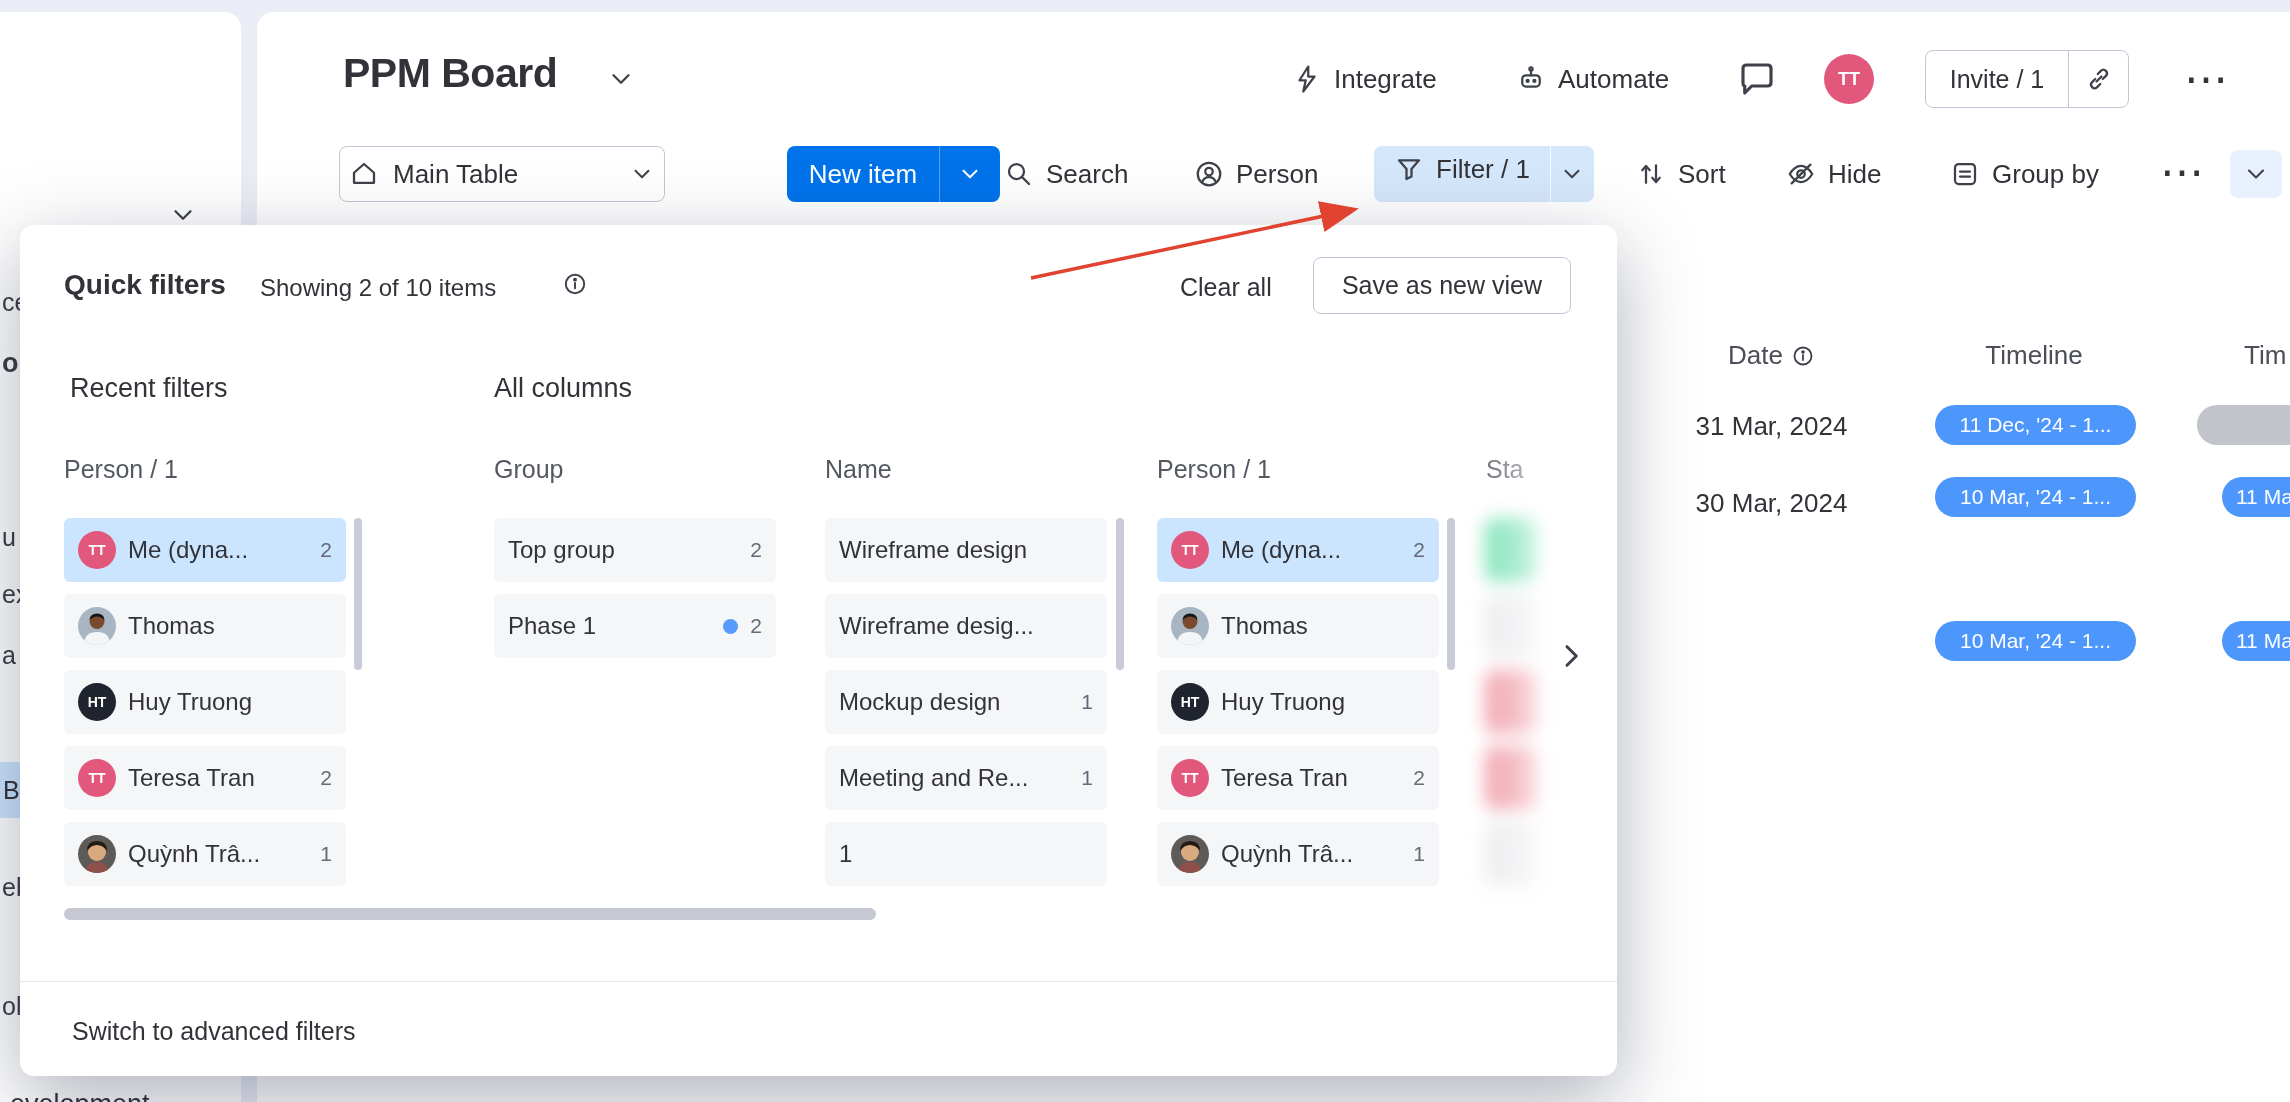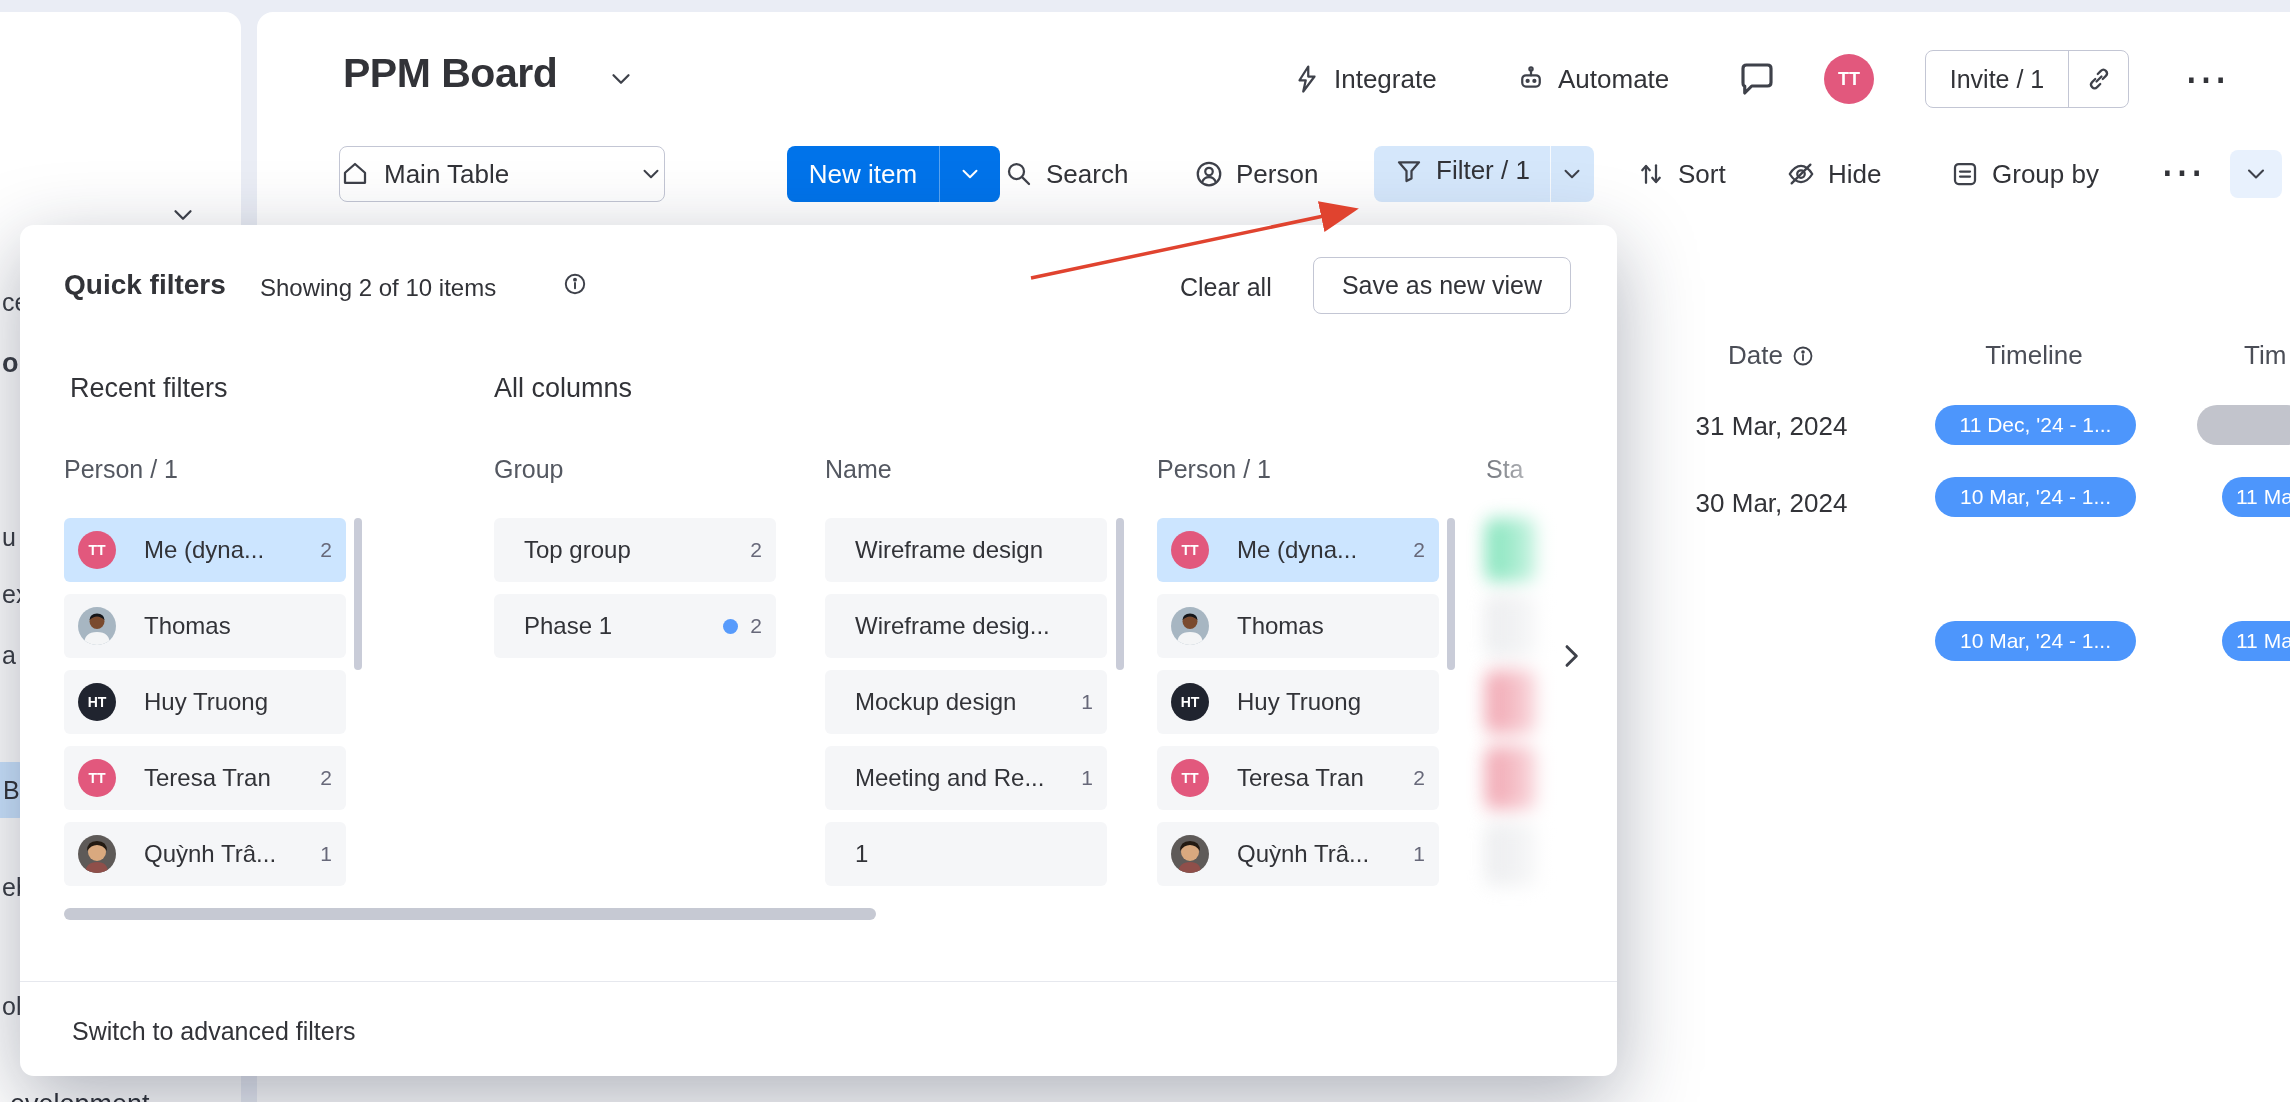--- a/index.html
+++ b/index.html
@@ -39,34 +39,34 @@
                 background:#e2587d; color:#fff; font-size:18px; font-weight:700;
                 display:flex; align-items:center; justify-content:center; z-index:10; }
   .invite-group { left:1925px; top:50px; width:204px; height:58px; border:1px solid #c3c6d4;
                   border-radius:8px; display:flex; z-index:10; background:#fff; }
   .invite-label { flex:1; display:flex; align-items:center; justify-content:center; font-size:25px; }
   .invite-link  { width:60px; display:flex; align-items:center; justify-content:center; border-left:1px solid #c3c6d4; }
   .hdr-more { left:2184px; top:52px; font-size:44px; color:#323338; z-index:10; line-height:54px; }
 
   
   .view-select { left:339px; top:146px; width:326px; height:56px; border:1px solid #c3c6d4;
-                 border-radius:8px; display:flex; align-items:center; padding:0 0; gap:14px;
+                 border-radius:8px; display:flex; align-items:center; padding:0 9px; gap:14px;
                  font-size:26px; z-index:10; background:#fff; }
   .view-select .spacer { flex:1; }
   .new-item-group { left:751px; top:146px; height:56px; display:flex; z-index:10;padding-left:36px; }
   .new-item-main { width:152px; background:#0073ea; color:#fff; border-radius:8px 0 0 8px;
                    display:flex; align-items:center; justify-content:center; font-size:26px; }
   .new-item-arrow { width:61px; background:#0073ea; border-radius:0 8px 8px 0;
                     border-left:1px solid rgba(255,255,255,0.35);
                     display:flex; align-items:center; justify-content:center; }
   .tool-btn { top:146px; height:56px; display:flex; align-items:center; gap:12px;
               padding:0 14px; font-size:26px; border-radius:8px; z-index:10; }
   .filter-group { left:1374px; top:146px; height:56px; background:#d5e7fb; border-radius:8px;
                   display:flex; align-items:center; z-index:10; }
-  .filter-main { display:flex; align-items:flex-end; gap:12px; padding:16px 20px; font-size:26px; height:100%; }
+  .filter-main { display:flex; align-items:flex-start; gap:12px; padding:8px 20px; font-size:26px; height:100%; }
   .filter-arrow { width:44px; height:100%; display:flex; align-items:center; justify-content:center;
                   border-left:1px solid rgba(255,255,255,0.8); }
   .tool-more { left:2160px; top:144px; font-size:44px; color:#323338; z-index:10; line-height:56px; }
   .tool-collapse { left:2230px; top:150px; width:52px; height:48px; background:#e8f1fd;
                    border-radius:8px; display:flex; align-items:center; justify-content:center; z-index:10; }
 
   
   .grid { z-index:8; }
   .hline { position:absolute; height:1px; background:#d0d4e4; }
   .vline { position:absolute; width:1px; background:#d0d4e4; }
@@ -90,21 +90,21 @@
   .qf-clear { left:1160px; top:48px; font-size:25px; }
   .qf-save  { left:1293px; top:32px; width:258px; height:57px; border:1px solid #c3c6d4;
               border-radius:8px; display:flex; align-items:center; justify-content:center;
               font-size:25px; background:#fff; }
   .qf-sec-h { top:148px; font-size:27px; }
   .qf-col-h { top:230px; font-size:25px; color:#545861; }
   .fcol { top:293px; width:282px; display:flex; flex-direction:column; gap:12px; }
   .fitem { height:64px; background:#f5f6f8; border-radius:6px; display:flex; align-items:center;
            padding:0 14px; gap:12px; font-size:24px; }
   .fitem.sel { background:#cce5ff; }
-  .flabel { flex:1; white-space:nowrap; overflow:hidden;margin-left:16px; }
+  .flabel { flex:1; white-space:nowrap; overflow:hidden; }
   .fcount { color:#676879; font-size:21px; flex:none; }
   .dot { width:15px; height:15px; border-radius:50%; flex:none; }
   .av { width:38px; height:38px; border-radius:50%; flex:none; display:flex; align-items:center;
         justify-content:center; color:#fff; font-size:14px; font-weight:700; overflow:hidden; }
   .av.pink { background:#e2587d; }
   .av.dark { background:#20242f; }
   .vscroll { width:8px; height:152px; top:293px; border-radius:4px; background:#c9ccd8; }
   .chip { left:1466px; width:52px; height:64px; border-radius:10px; filter:blur(9px); opacity:0.6; }
   .fadeR { right:0; top:216px; width:150px; height:470px;
            background:linear-gradient(90deg, rgba(255,255,255,0), #ffffff 72%); }

